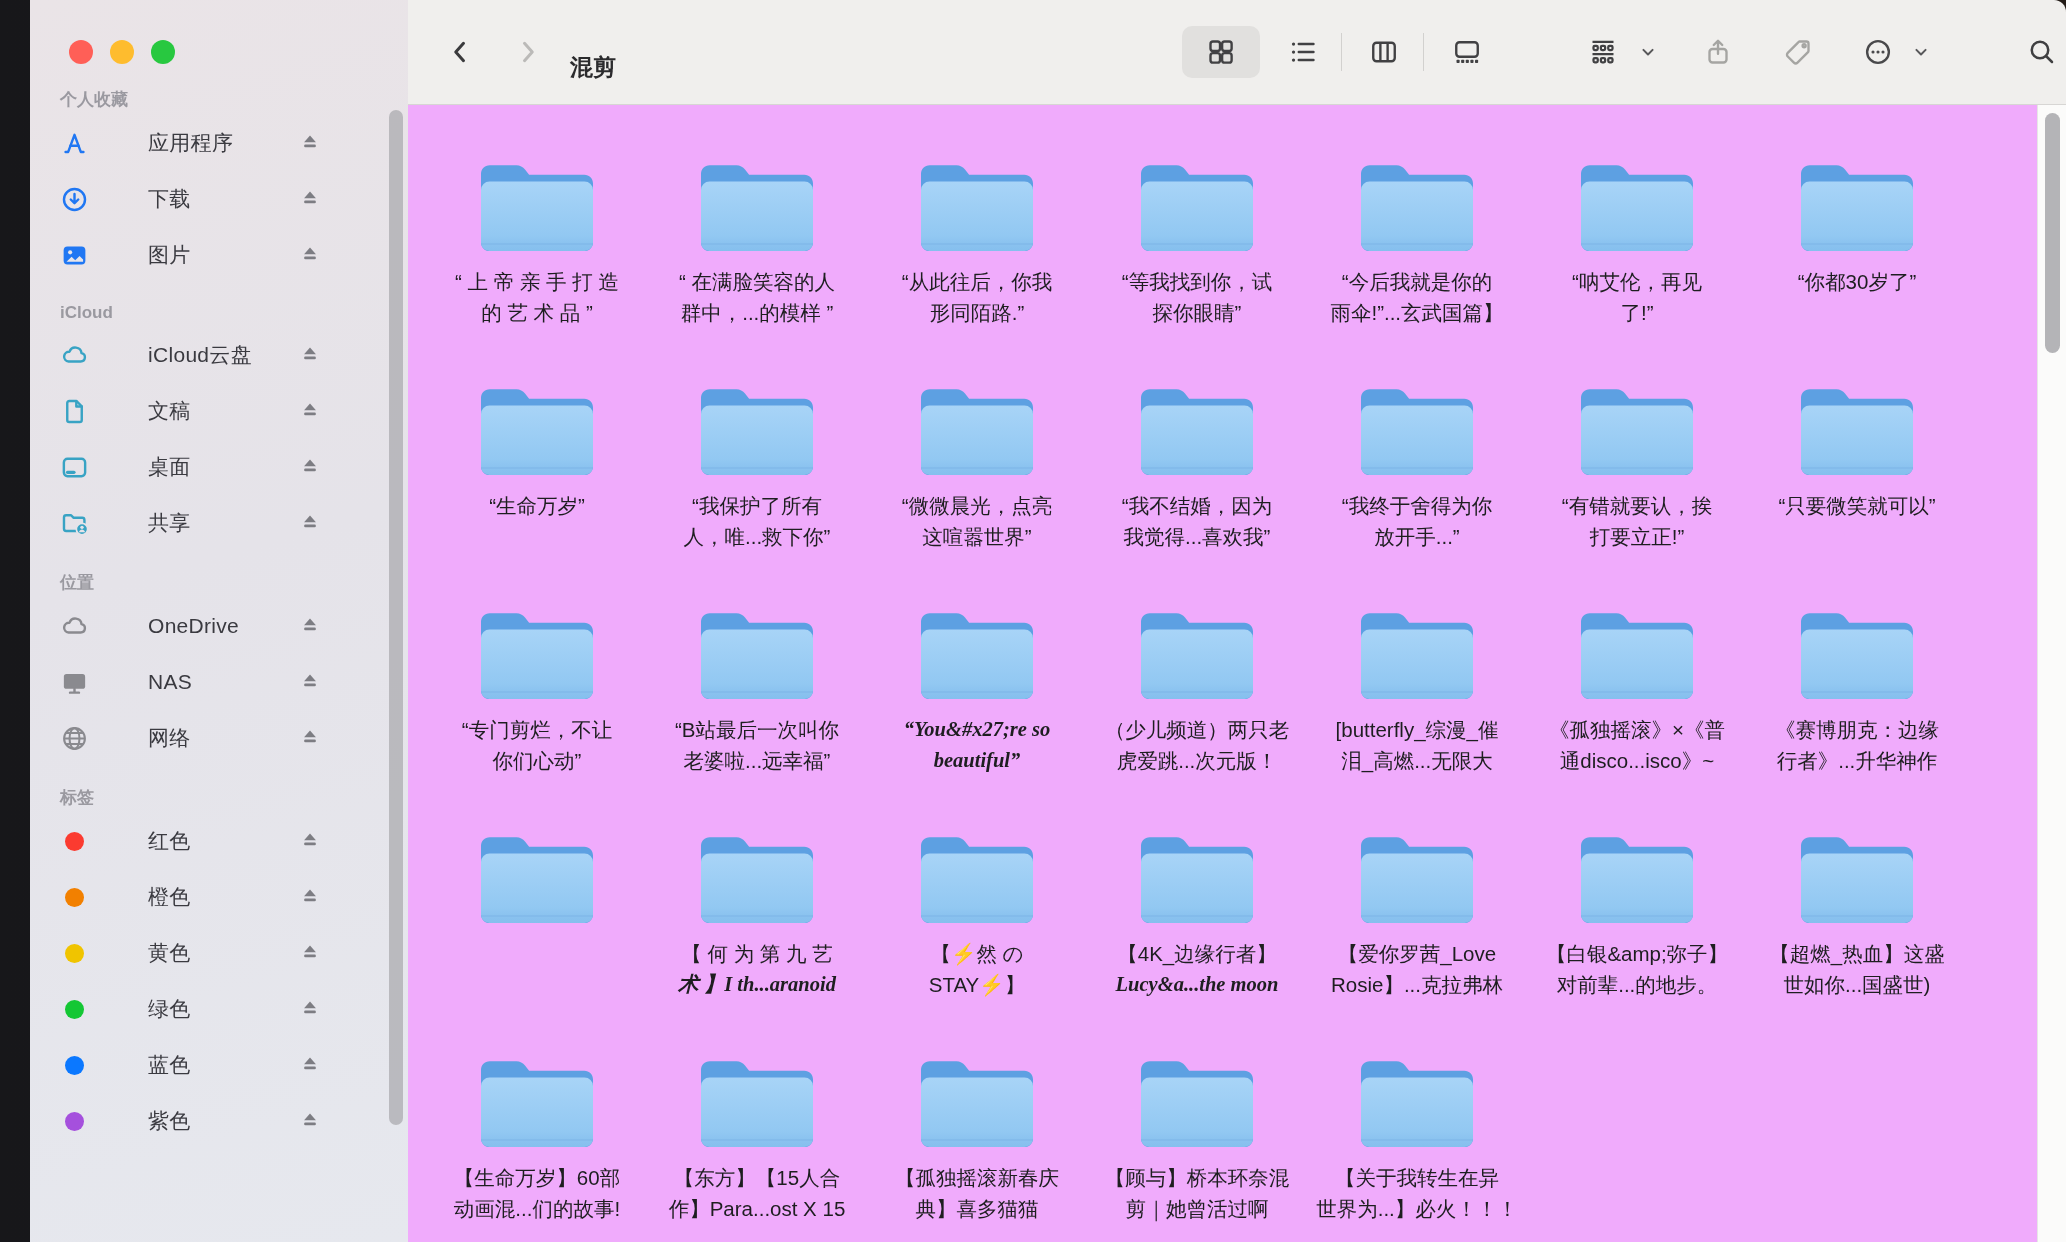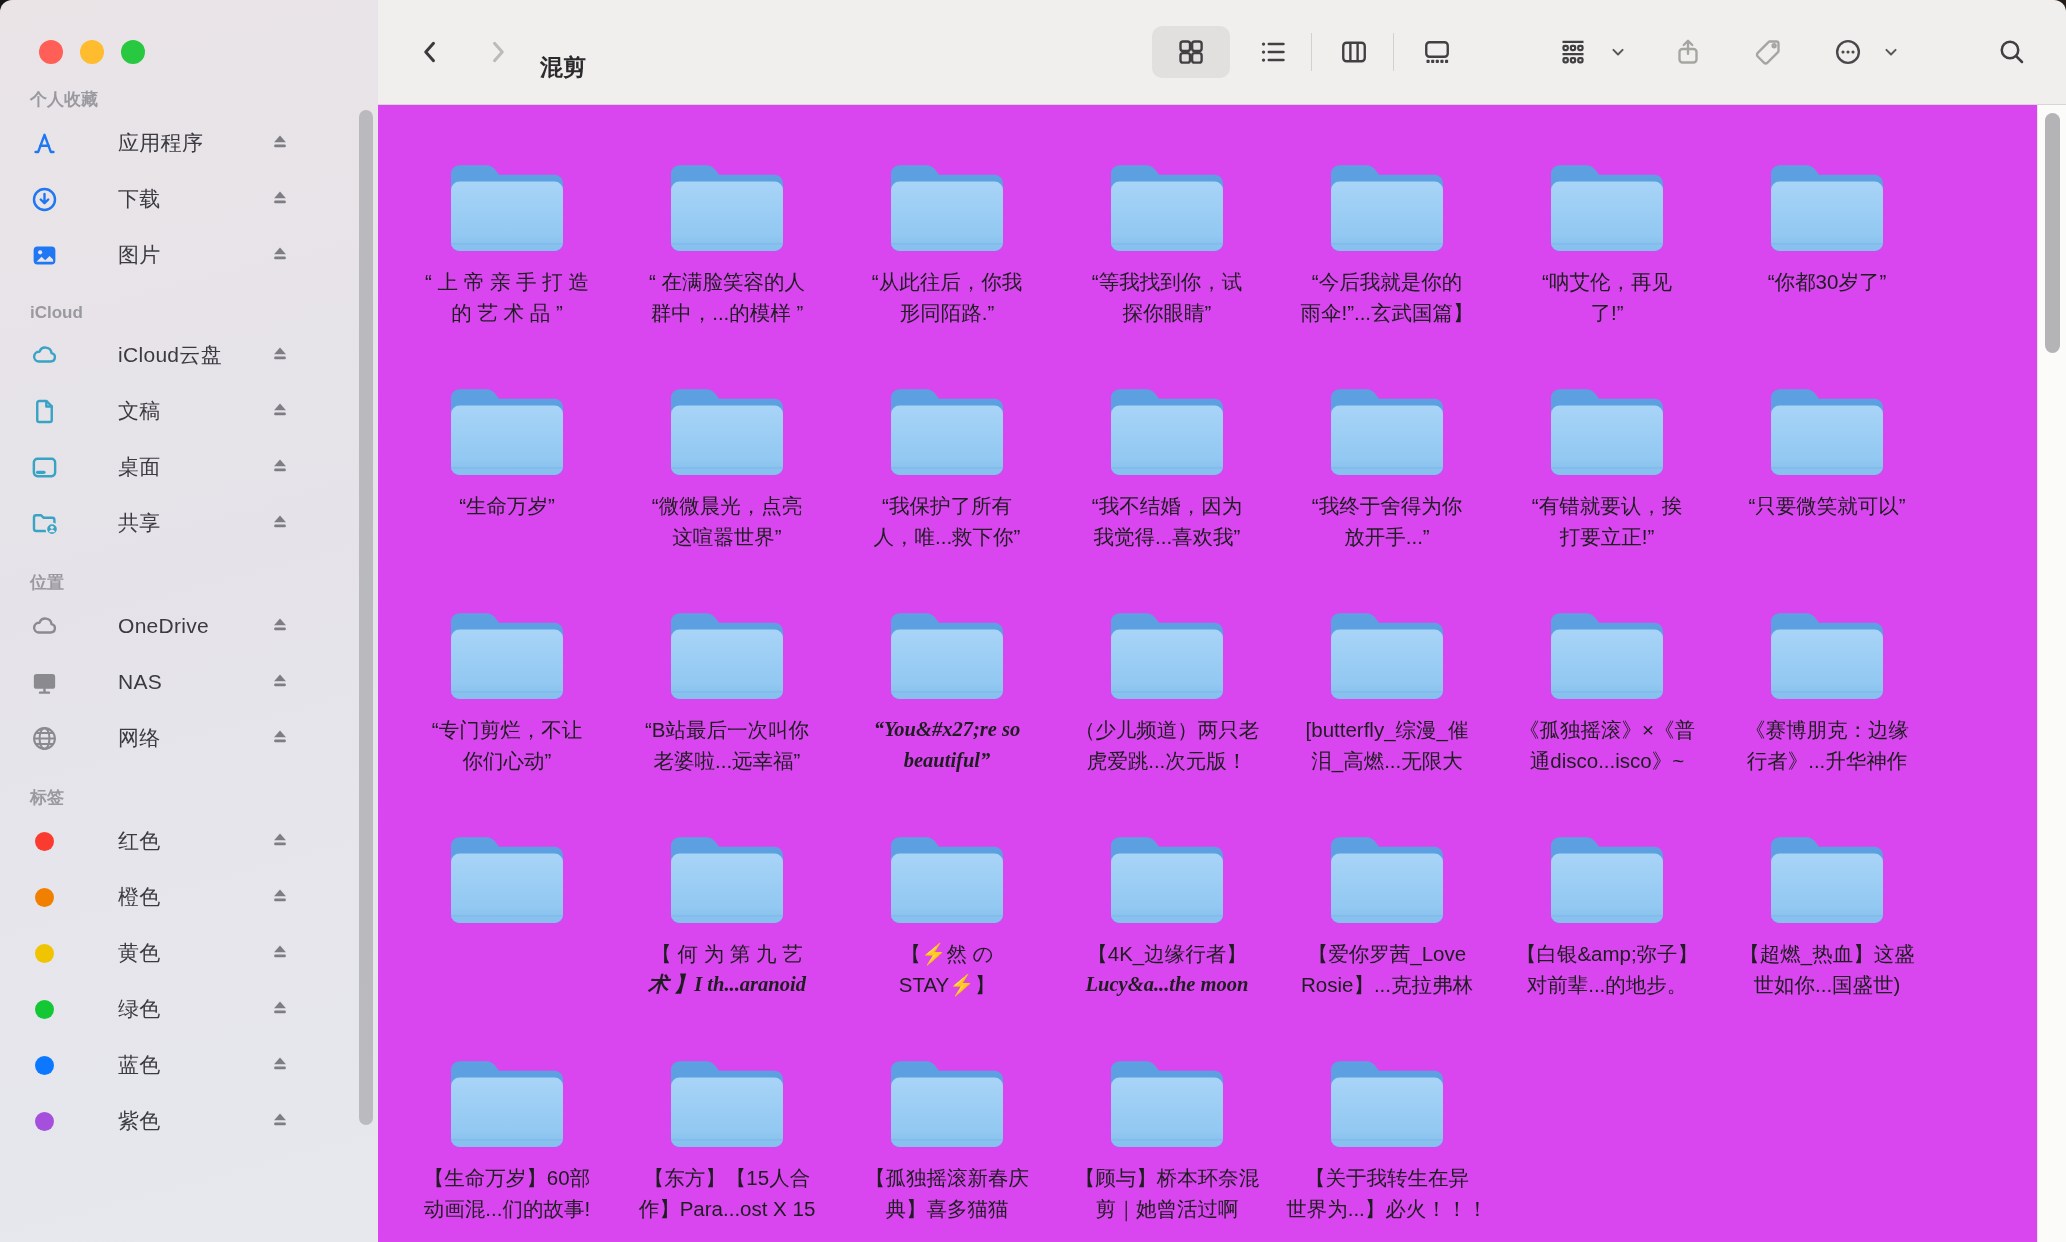--- a/index.html
+++ b/index.html
@@ -1,21 +1,21 @@
 <!DOCTYPE html>
 <html><head>
 <meta charset="utf-8">
 <style>
   html,body{margin:0;padding:0;width:2066px;height:1242px;overflow:hidden;
     font-family:"Liberation Sans",sans-serif;background:linear-gradient(90deg,#17171a,#241d18);}
   .window{position:absolute;inset:0;border-radius:12px 12px 0 0;overflow:hidden;display:flex;}
 
   
   .sidebar{width:378px;flex:0 0 378px;position:relative;
-    background:linear-gradient(165deg,#eae4e7 0%,#e5e3e9 45%,#e6e8ee 100%);}
+    background:linear-gradient(165deg,#eae4e7 0%,#e5e3e9 45%,#e6e8ee 100%);margin-left:30px;}
   .traffic{position:absolute;top:40px;left:39px;display:flex;gap:17px;}
   .light{width:24px;height:24px;border-radius:50%;}
   .side-list{position:absolute;top:88px;left:14px;right:14px;}
   .section-title{font-size:17px;font-weight:700;color:#9a99a0;padding:0 0 4px 16px;margin-top:20px;}
   .side-section:first-child .section-title{margin-top:0;}
   .side-item{height:56px;display:flex;align-items:center;padding-left:14px;border-radius:10px;position:relative;gap:44px;}
   .side-icon{width:32px;height:32px;display:flex;align-items:center;justify-content:center;flex:0 0 32px;}
   .side-icon svg{width:29px;height:29px;}
   .side-label{margin-left:14px;font-size:21px;color:#3a3a40;letter-spacing:.3px;}
   .dot{width:19px;height:19px;border-radius:50%;display:block;}
@@ -30,21 +30,21 @@
   .tb-btn{position:absolute;top:30px;width:44px;height:44px;display:flex;align-items:center;justify-content:center;
     background:none;border:none;padding:0;}
   .tb-btn svg{width:30px;height:30px;}
   .page-title{position:absolute;left:162px;top:0;height:104px;display:flex;align-items:center;
     font-size:23px;font-weight:700;color:#2b2b2d;}
   .view-sel-bg{position:absolute;left:774px;top:26px;width:78px;height:52px;border-radius:10px;background:#e1e0de;}
   .tb-divider{position:absolute;top:33px;width:1px;height:38px;background:#d2d1cf;}
   .chev{position:absolute;top:42px;width:20px;height:20px;color:#58585a;display:flex;}
   .chev svg{width:20px;height:20px;}
 
-  .content{flex:1;background:#d946ef;position:relative;overflow:hidden;}
+  .content{flex:1;background:#f0abfc;position:relative;overflow:hidden;}
   .grid{position:absolute;left:0;top:0;display:grid;grid-template-columns:repeat(7,220px);
     grid-auto-rows:224px;padding:50px 0 0 19px;}
   .folder{margin:0;width:220px;display:flex;flex-direction:column;align-items:center;}
   .folder svg.folder-svg{width:130px;height:104px;flex:0 0 104px;}
   .folder-label{margin-top:7px;text-align:center;font-size:20.5px;line-height:31px;color:#1e1e20;}
   .folder-label .line{white-space:nowrap;}
   .folder-label .italic{font-style:italic;font-weight:700;font-family:"Liberation Serif",serif;}
   .scroll-track{position:absolute;top:0;right:0;bottom:0;width:28px;background:#fbfbfa;border-left:1px solid #e6e6e5;}
   .scroll-thumb{position:absolute;top:8px;right:6px;width:15px;height:240px;border-radius:8px;background:#b4b4b7;}
 </style>
@@ -623,42 +623,42 @@
           <stop offset="0.78" stop-color="#92c8f2"></stop>
           <stop offset="0.9" stop-color="#8ac2ef"></stop>
           <stop offset="1" stop-color="#85bfee"></stop>
         </linearGradient>
       </defs>
       <path d="M9 19c0-5.2 3.6-8.8 8.8-8.8h26.6c3.4 0 6.6 1.6 8.6 4.3l4.1 5.2h55.1c5.2 0 8.8 3.6 8.8 8.8v58.7c0 5.2-3.6 8.8-8.8 8.8H17.8c-5.2 0-8.8-3.6-8.8-8.8z" fill="#5da0e2"></path>
       <rect x="9" y="26.5" width="112" height="69.5" rx="8.5" fill="url(#folderGrad)"></rect>
       <rect x="9" y="88" width="112" height="2" fill="#7db6e8" opacity="0.55"></rect>
     </svg>
     <figcaption class="folder-label">
+              <div class="line">“我保护了所有</div>
+              <div class="line">人，唯...救下你”</div>
+            </figcaption>
+  </figure>
+
+  <figure class="folder">
+    <svg class="folder-svg" viewBox="0 0 130 104">
+      <defs>
+        <linearGradient id="folderGrad" x1="0" y1="0" x2="0" y2="1">
+          <stop offset="0" stop-color="#a8d4f7"></stop>
+          <stop offset="0.78" stop-color="#92c8f2"></stop>
+          <stop offset="0.9" stop-color="#8ac2ef"></stop>
+          <stop offset="1" stop-color="#85bfee"></stop>
+        </linearGradient>
+      </defs>
+      <path d="M9 19c0-5.2 3.6-8.8 8.8-8.8h26.6c3.4 0 6.6 1.6 8.6 4.3l4.1 5.2h55.1c5.2 0 8.8 3.6 8.8 8.8v58.7c0 5.2-3.6 8.8-8.8 8.8H17.8c-5.2 0-8.8-3.6-8.8-8.8z" fill="#5da0e2"></path>
+      <rect x="9" y="26.5" width="112" height="69.5" rx="8.5" fill="url(#folderGrad)"></rect>
+      <rect x="9" y="88" width="112" height="2" fill="#7db6e8" opacity="0.55"></rect>
+    </svg>
+    <figcaption class="folder-label">
               <div class="line">“微微晨光，点亮</div>
               <div class="line">这喧嚣世界”</div>
-            </figcaption>
-  </figure>
-
-  <figure class="folder">
-    <svg class="folder-svg" viewBox="0 0 130 104">
-      <defs>
-        <linearGradient id="folderGrad" x1="0" y1="0" x2="0" y2="1">
-          <stop offset="0" stop-color="#a8d4f7"></stop>
-          <stop offset="0.78" stop-color="#92c8f2"></stop>
-          <stop offset="0.9" stop-color="#8ac2ef"></stop>
-          <stop offset="1" stop-color="#85bfee"></stop>
-        </linearGradient>
-      </defs>
-      <path d="M9 19c0-5.2 3.6-8.8 8.8-8.8h26.6c3.4 0 6.6 1.6 8.6 4.3l4.1 5.2h55.1c5.2 0 8.8 3.6 8.8 8.8v58.7c0 5.2-3.6 8.8-8.8 8.8H17.8c-5.2 0-8.8-3.6-8.8-8.8z" fill="#5da0e2"></path>
-      <rect x="9" y="26.5" width="112" height="69.5" rx="8.5" fill="url(#folderGrad)"></rect>
-      <rect x="9" y="88" width="112" height="2" fill="#7db6e8" opacity="0.55"></rect>
-    </svg>
-    <figcaption class="folder-label">
-              <div class="line">“我保护了所有</div>
-              <div class="line">人，唯...救下你”</div>
             </figcaption>
   </figure>
 
   <figure class="folder">
     <svg class="folder-svg" viewBox="0 0 130 104">
       <defs>
         <linearGradient id="folderGrad" x1="0" y1="0" x2="0" y2="1">
           <stop offset="0" stop-color="#a8d4f7"></stop>
           <stop offset="0.78" stop-color="#92c8f2"></stop>
           <stop offset="0.9" stop-color="#8ac2ef"></stop>

